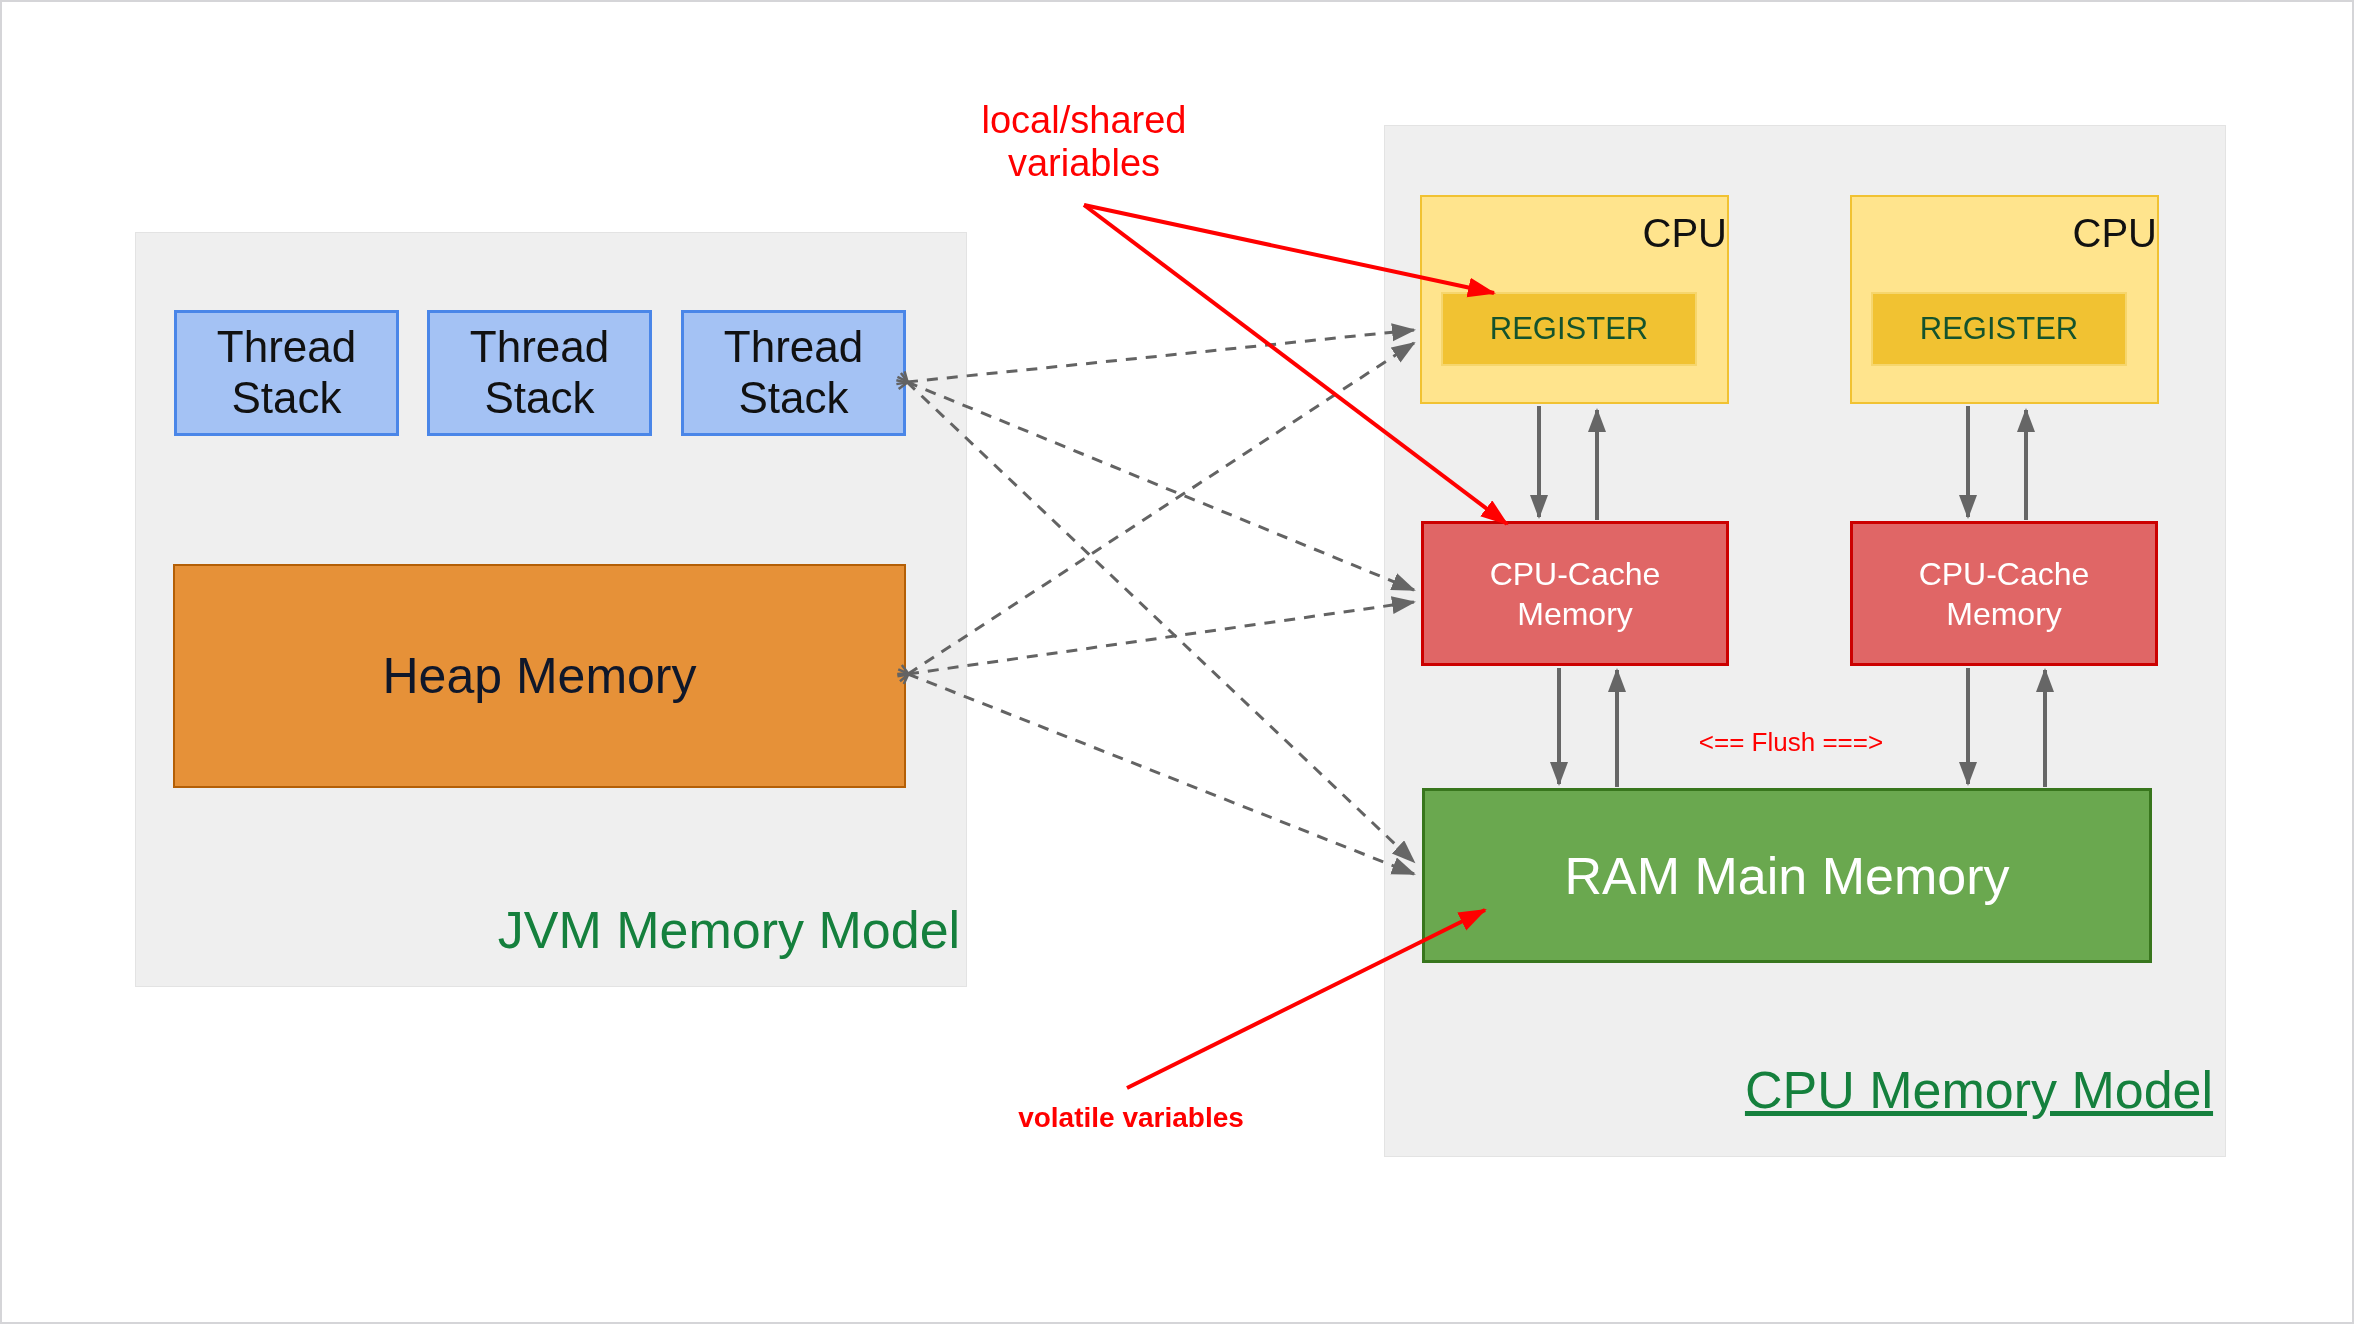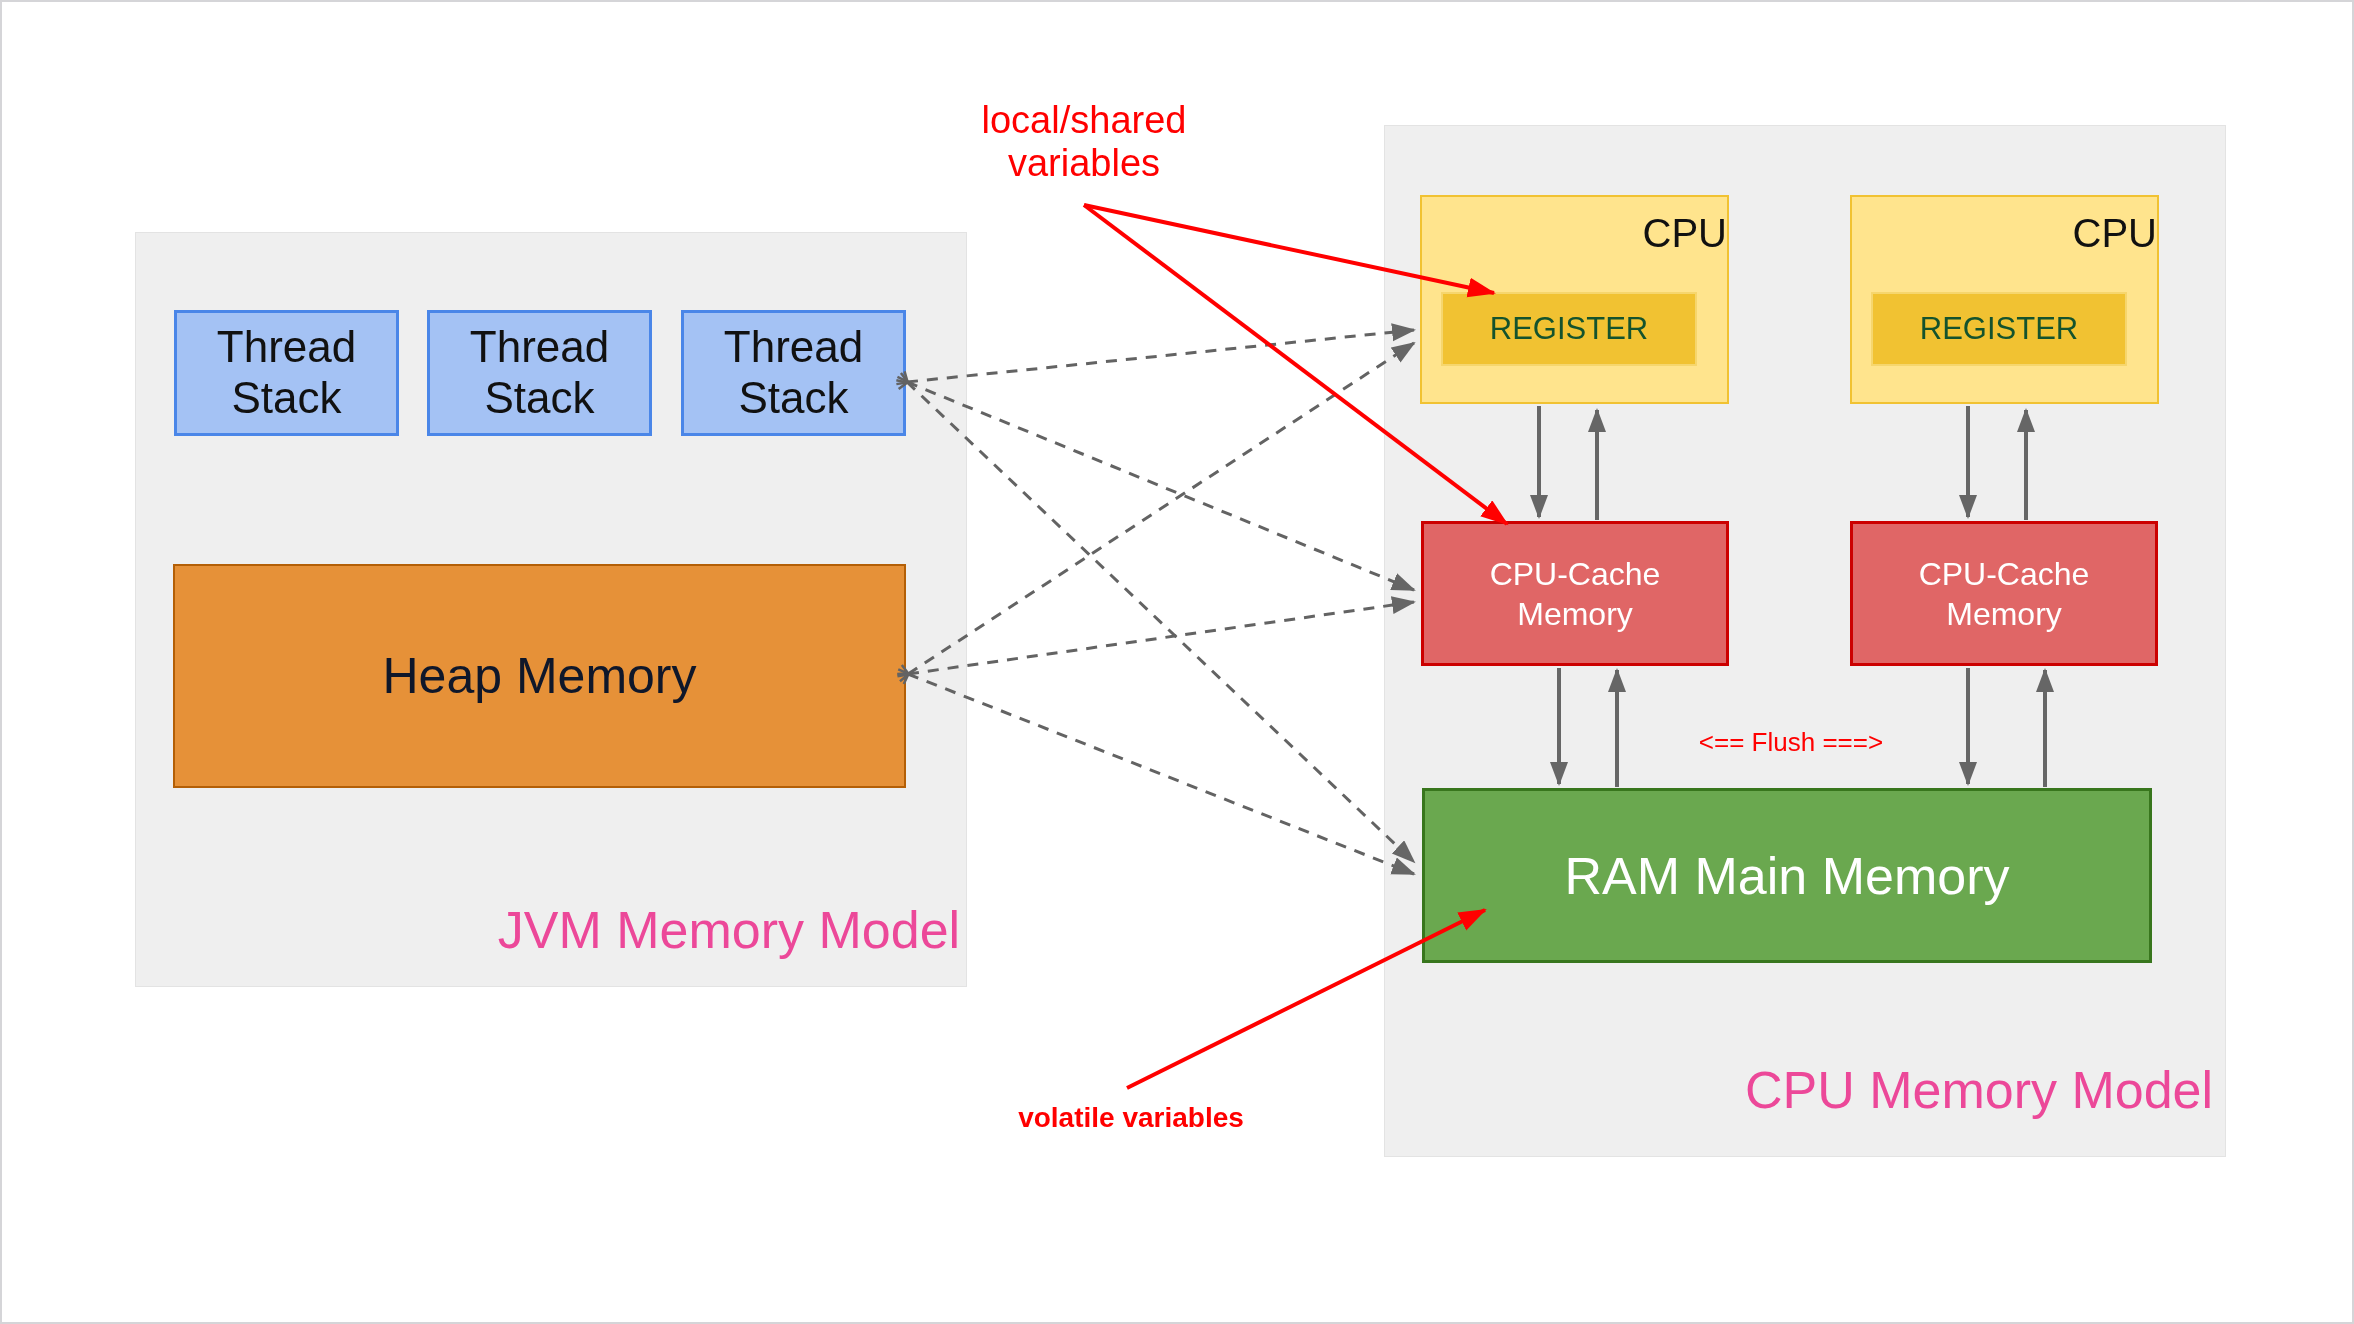--- a/index.html
+++ b/index.html
@@ -38,27 +38,27 @@
   #thread-stack-3{left:679px;}
   #heap{
     left:171px;top:562px;width:733px;height:224px;
     background:#e69138;
     border:2px solid #b45f06;
     color:#0f172a;
     font-size:50px;
   }
   .panel-title{
     position:absolute;
-    color:#ec4899;
+    color:#15803d;
     font-size:52px;
     text-align:center;
     width:500px;
   }
   #jvm-title{left:477px;top:898px;}
-  #cpu-title{left:1727px;top:1058px;}
+  #cpu-title{left:1727px;top:1058px;text-decoration:underline;}
   .cpu-box{
     position:absolute;
     top:193px;width:309px;height:209px;
     background:#ffe48d;
     border:2px solid #f1c232;
     box-sizing:border-box;
   }
   #cpu-1{left:1418px;}
   #cpu-2{left:1848px;}
   .cpu-label{

